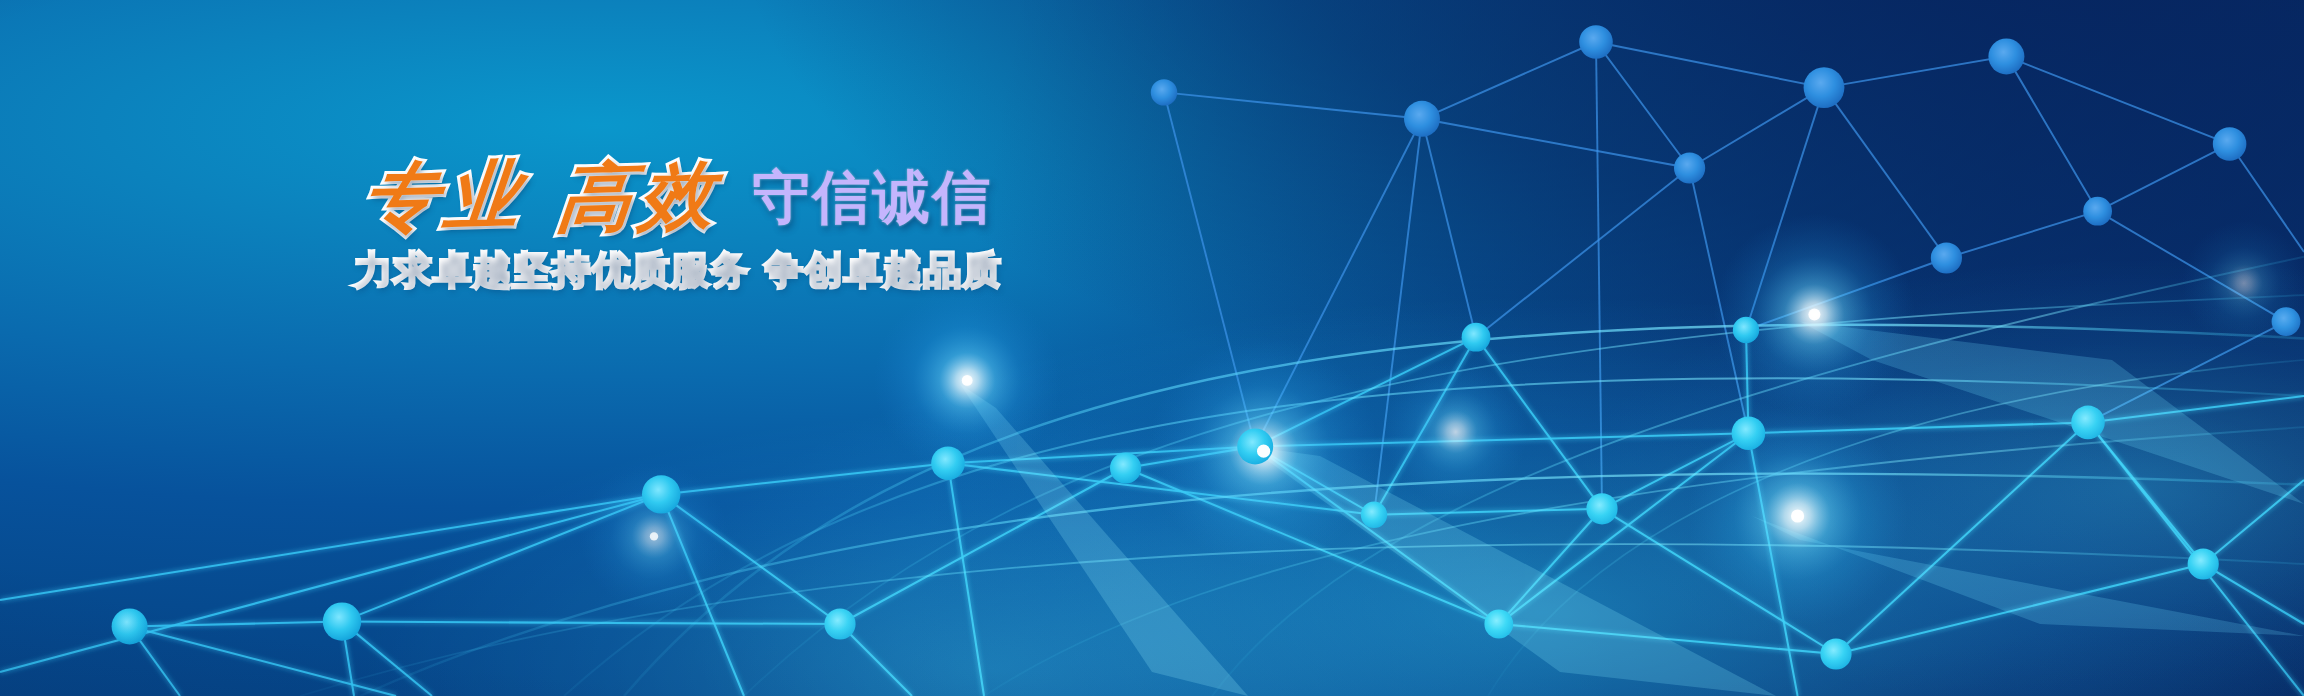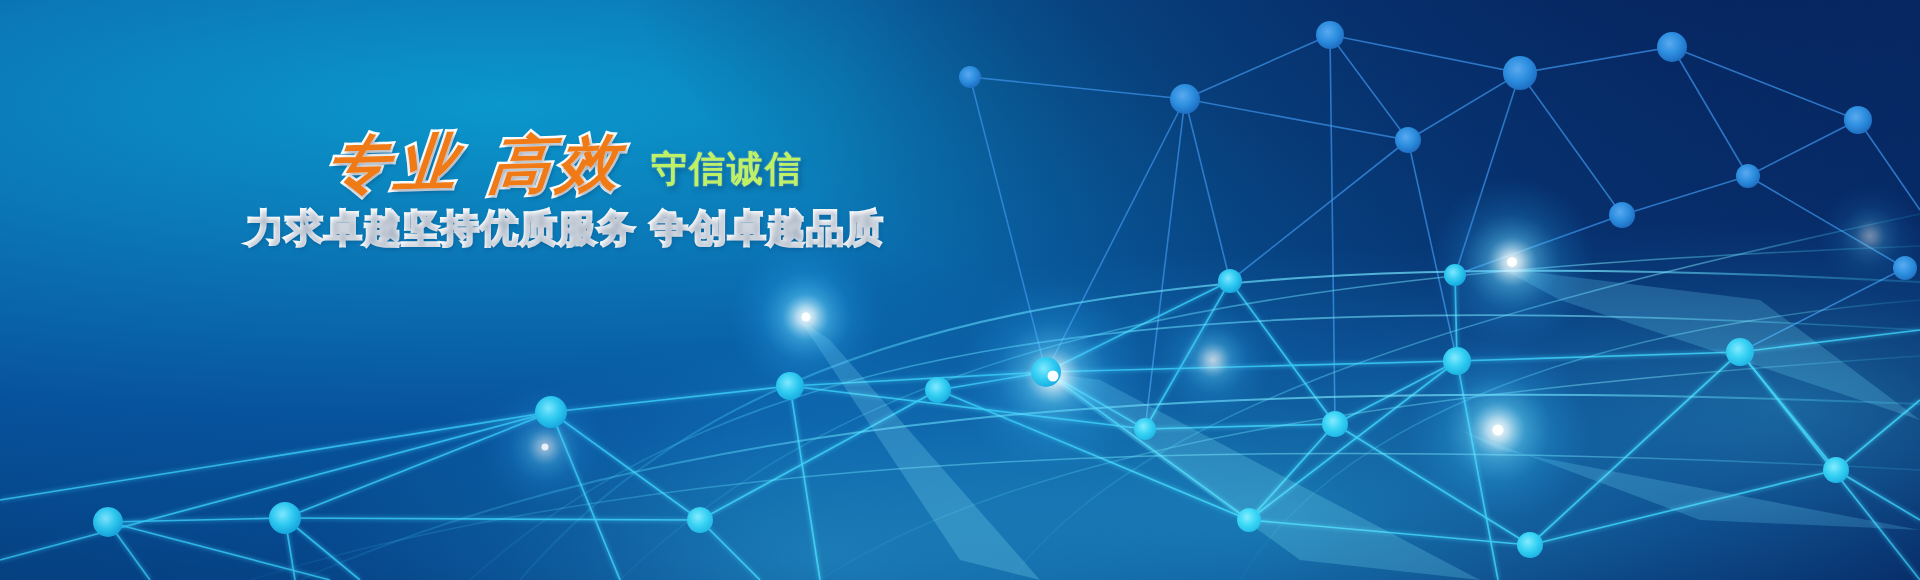--- a/index.html
+++ b/index.html
@@ -88,36 +88,36 @@
       0 0 1px #ffffff,
       2px 3px 5px rgba(2,34,80,0.40);
   }
   .brush-b {
     margin-left: 26px;
   }
   .solid-white {
     display: inline-block;
     font-family: Liberation Serif, serif;
     font-weight: 700;
-    font-size: 36px;
-    color: #bef264;
+    font-size: 48px;
+    color: #c4b5fd;
     letter-spacing: 2px;
     margin-left: 26px;
     vertical-align: 4px;
     text-shadow:
       0 0 2px rgba(255,255,255,0.55),
       2px 3px 6px rgba(2,34,80,0.45);
   }
   .line2 {
     display: block;
     margin: 14px 0 0 0;
     white-space: nowrap;
     font-family: "DejaVu Sans", "Liberation Sans", sans-serif;
     font-weight: 700;
-    font-size: 38px;
+    font-size: 32px;
     line-height: 1;
     letter-spacing: 1px;
     color: transparent;
     -webkit-text-stroke: 2.5px #ffffff;
     paint-order: stroke fill;
     text-shadow: 1px 2px 5px rgba(2,34,80,0.35);
   }
 </style>
 </head>
 <body>

